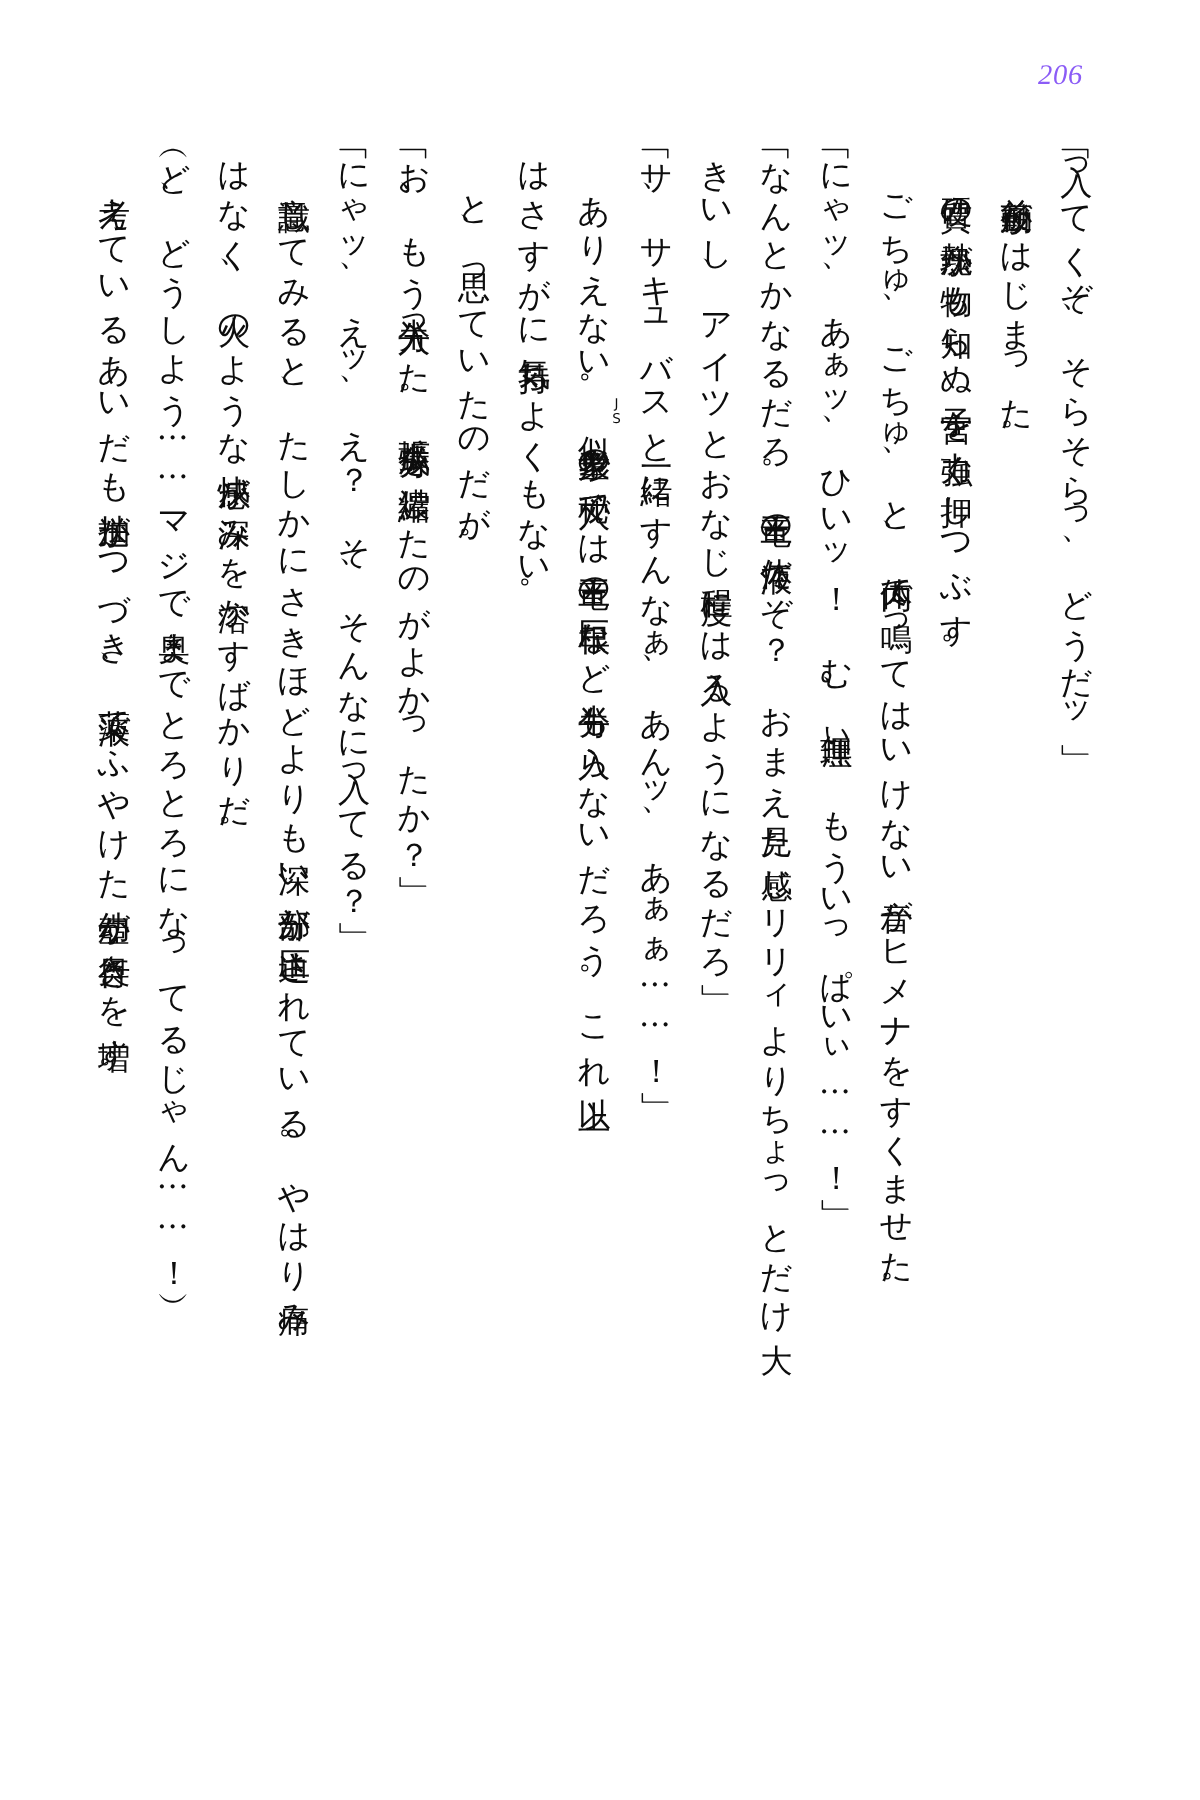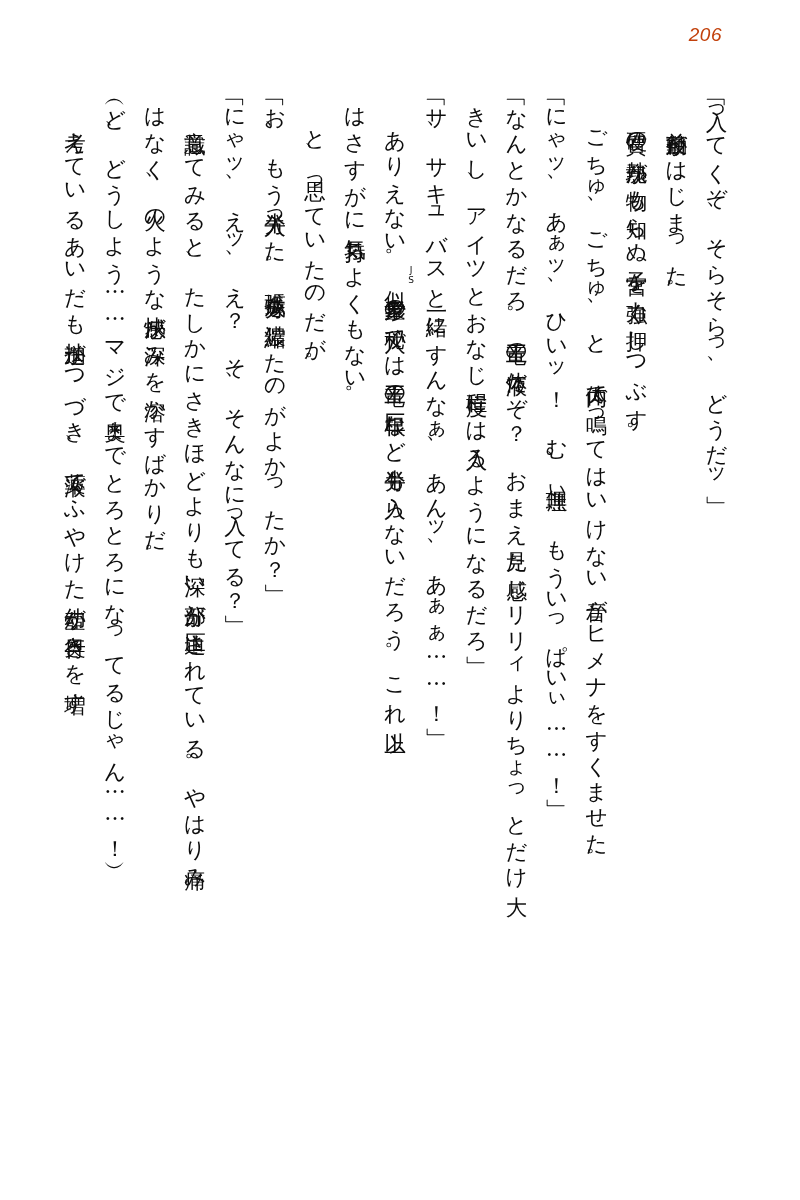--- a/index.html
+++ b/index.html
@@ -15,26 +15,26 @@
     overflow: hidden;
   }
   .page {
     position: relative;
     width: 800px;
     height: 1200px;
     box-sizing: border-box;
   }
   .page-number {
     position: absolute;
-    top: 24px;
+    top: 40px;
     right: 78px;
-    font-family: Liberation Sans, sans-serif;
+    font-family: Liberation Serif, serif;
     font-style: italic;
     font-size: 19px;
-    color: #c2410c;
+    color: #8b5cf6;
     letter-spacing: 0.5px;
   }
   .text-body {
     position: absolute;
     top: 92px;
     right: 64px;
     left: 60px;
     bottom: 52px;
     writing-mode: vertical-rl;
     text-orientation: upright;

